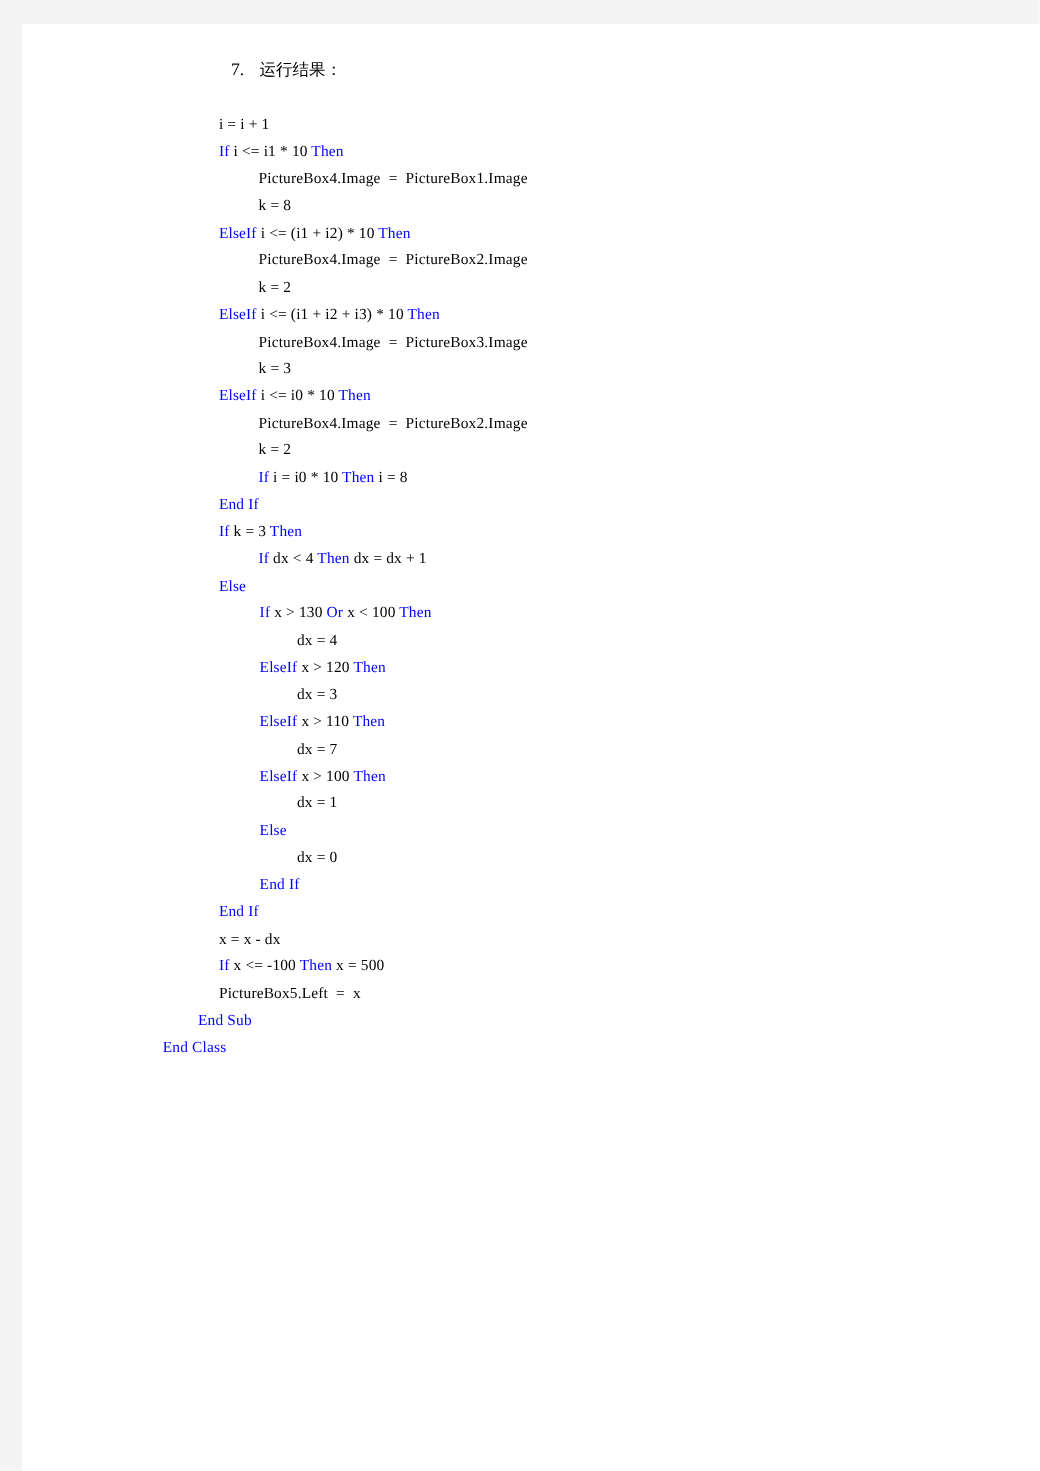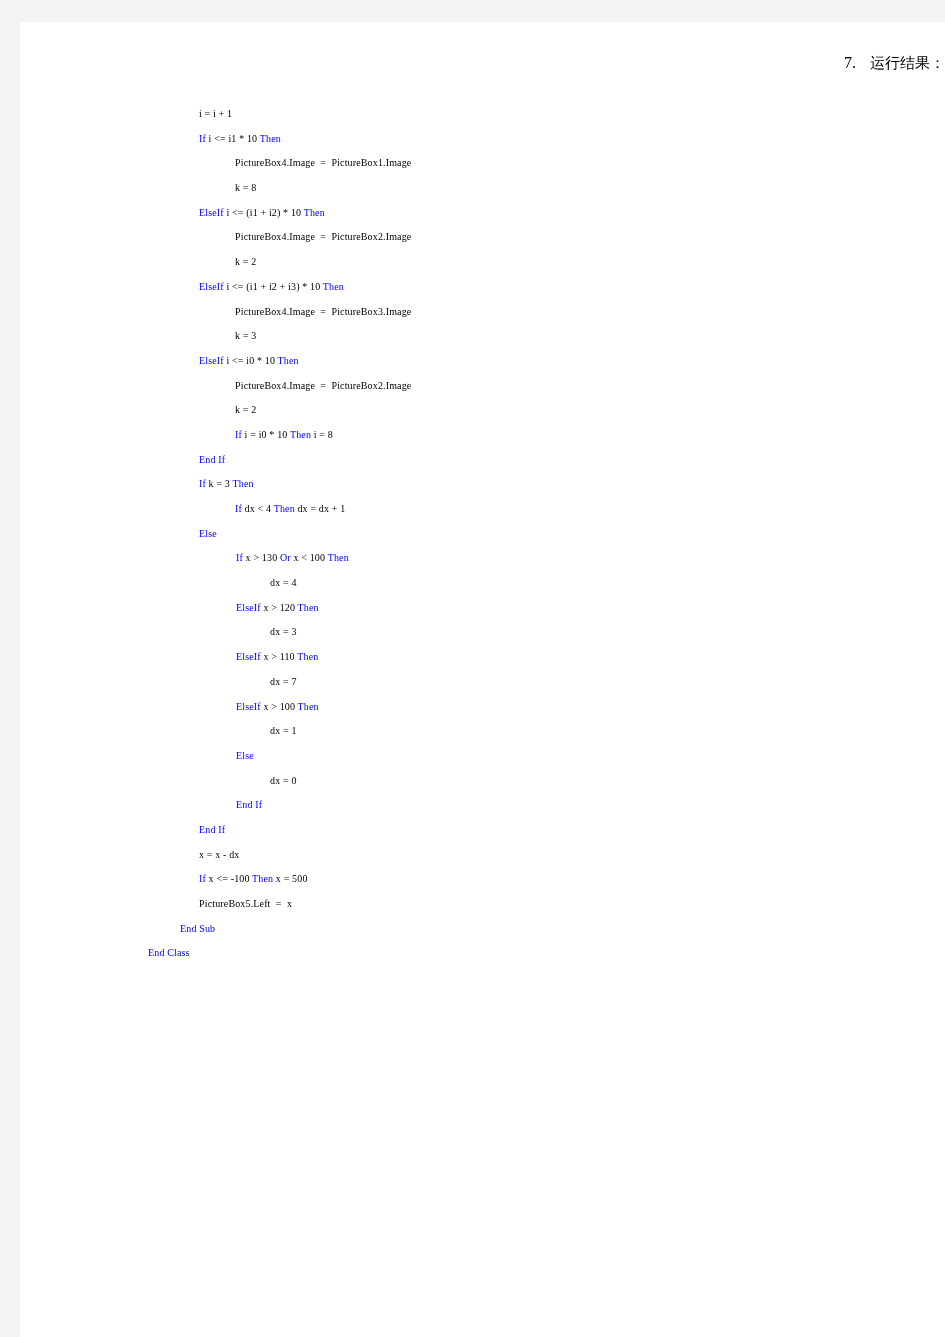--- a/index.html
+++ b/index.html
@@ -36,21 +36,21 @@
   
   #code-listing {
     position: absolute;
     left: 0; top: 0;
     width: 925px;
     padding-top: 80px;
   }
   .code-line {
     height: 24.7px;
     line-height: 24.7px;
-    font-size: 10px;
+    font-size: 14px;
     color: #000000;
     white-space: pre;
     letter-spacing: 0.15px;
   }
   .kw { color: #0000ff; }
   .id { color: #000000; }
 
   
   .ind-n2 { padding-left: 128px; }
   .ind-n1 { padding-left: 160px; }
@@ -60,21 +60,20 @@
   .ind-3  { padding-left: 250px; }
 
   
   #result-heading {
     margin-top: 2px;
     padding-left: 174px;
     font-size: 16px;
     line-height: 26px;
     color: #000000;
     white-space: pre;
-    text-align: right;
   }
   #result-heading .num { margin-right: 14px; }
   #result-heading .cn {
     font-family: "DejaVu Sans", "Liberation Sans", sans-serif;
     font-size: 15px;
   }
 </style>
 </head>
 <body>
 

